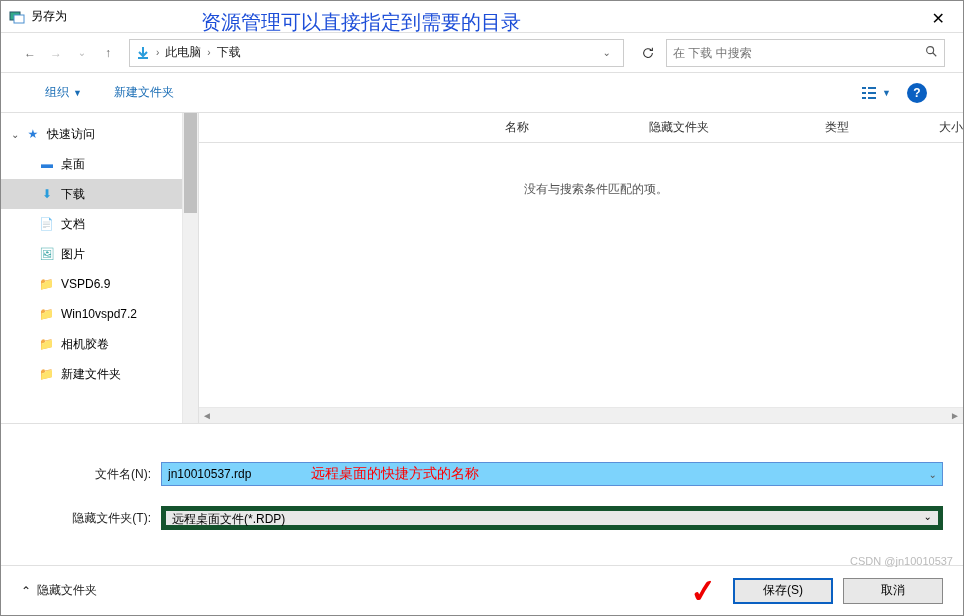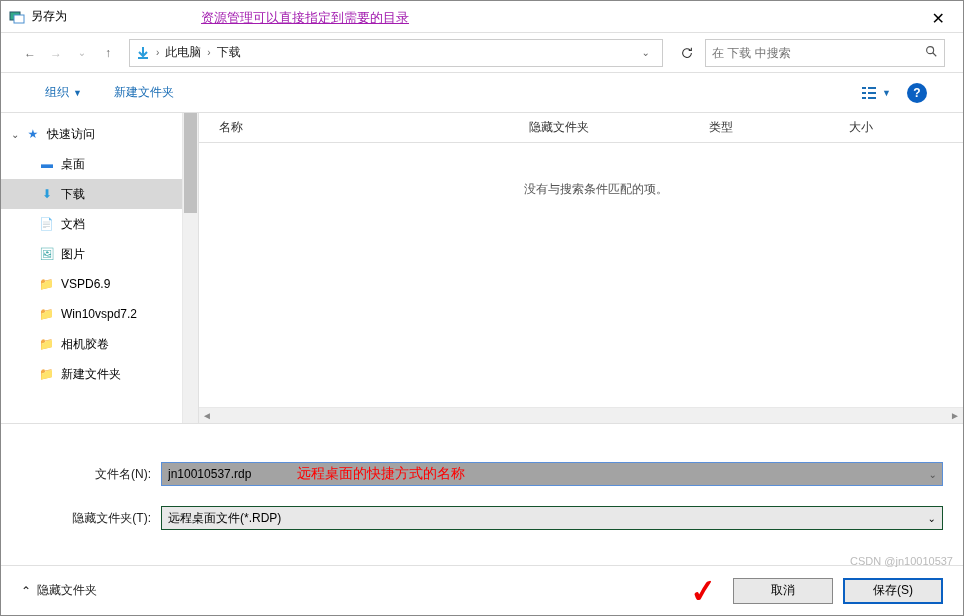--- a/index.html
+++ b/index.html
@@ -3,33 +3,33 @@
   <meta charset="utf-8">
   <style>
     * { margin: 0; padding: 0; box-sizing: border-box; font-family: "Microsoft YaHei", "Segoe UI", sans-serif; font-size: 12px; }
     body { background: #fff; width: 964px; height: 616px; position: relative; border: 1px solid #888; }
     
     
     .title-bar { height: 32px; display: flex; align-items: center; padding: 0 8px; border-bottom: 1px solid #e0e0e0; position: relative; }
     .title-icon { width: 16px; height: 16px; margin-right: 6px; display: inline-flex; align-items: center; }
     .title-text { font-size: 12px; color: #000; }
     .close-btn { position: absolute; right: 8px; top: 6px; font-size: 16px; cursor: pointer; padding: 2px 10px; }
-    .annotation-red-1 { position: absolute; left: 200px; top: 8px; color: #a21caf; font-size: 13px; text-decoration: underline; }
+    .annotation-red-1 { position: absolute; left: 200px; top: 8px; color: #1d4ed8; font-size: 20px; }
 
     
     .nav-bar { height: 40px; display: flex; align-items: center; padding: 0 18px; border-bottom: 1px solid #e0e0e0; gap: 4px; }
     .nav-arrow { width: 22px; height: 22px; display: inline-flex; align-items: center; justify-content: center; color: #666; cursor: pointer; }
     .nav-arrow.disabled { color: #bbb; cursor: default; }
     .breadcrumb-box { flex: 1; height: 28px; border: 1px solid #ccc; display: flex; align-items: center; padding: 0 4px; margin: 0 6px; background: #fff; }
     .bc-icon { width: 18px; height: 18px; margin-right: 4px; display: inline-flex; align-items: center; justify-content: center; }
     .bc-seg { padding: 0 6px; color: #222; cursor: pointer; }
     .bc-chev { color: #666; font-size: 10px; }
     .bc-end { margin-left: auto; padding-right: 8px; font-size: 10px; color: #666; }
     .refresh-btn { width: 28px; height: 28px; display: inline-flex; align-items: center; justify-content: center; cursor: pointer; border: 1px solid transparent; }
-    .search-box { width: 240px; height: 28px; border: 1px solid #ccc; display: flex; align-items: center; padding: 0 6px; background: #fff; }
+    .search-box { width: 279px; height: 28px; border: 1px solid #ccc; display: flex; align-items: center; padding: 0 6px; background: #fff; }
     .search-input { flex: 1; border: none; outline: none; font-size: 12px; color: #666; background: transparent; }
     .search-icon { color: #555; }
 
     
     .toolbar { height: 40px; display: flex; align-items: center; padding: 0 36px; border-bottom: 1px solid #e0e0e0; }
     .tb-item { color: #1a6db5; padding: 4px 8px; cursor: pointer; display: inline-flex; align-items: center; gap: 4px; }
     .tb-spacer { flex: 1; }
     .tb-icon-btn { color: #1a6db5; padding: 4px 6px; cursor: pointer; display: inline-flex; align-items: center; gap: 2px; }
     .help-icon { width: 20px; height: 20px; border-radius: 50%; background: #0a60c2; color: #fff; display: inline-flex; align-items: center; justify-content: center; font-weight: bold; margin-left: 10px; cursor: pointer; }
 
@@ -40,40 +40,40 @@
     .tree-scroll-thumb { position: absolute; left: 1px; right: 1px; top: 0; height: 100px; background: #c0c0c0; }
     .tree-item { display: flex; align-items: center; height: 30px; padding-left: 10px; cursor: pointer; white-space: nowrap; }
     .tree-item.selected { background: #d8d8d8; }
     .tree-item .expand { width: 14px; color: #555; font-size: 10px; }
     .tree-item .ico { width: 16px; height: 16px; margin-right: 6px; display: inline-flex; align-items: center; justify-content: center; }
     .tree-item .lbl { flex: 1; color: #000000; }
     .tree-item .pin { width: 20px; color: #888; font-size: 11px; text-align: center; }
     .tree-item.sub { padding-left: 38px; }
 
     .file-panel { flex: 1; display: flex; flex-direction: column; position: relative; }
-    .columns-header { height: 30px; border-bottom: 1px solid #e0e0e0; display: flex; align-items: center; padding-left: 20px; }
+    .columns-header { height: 30px; border-bottom: 1px solid #e0e0e0; display: flex; align-items: center; padding-left: 20px; text-align: right; }
     .col { color: #333; cursor: pointer; }
     .col.name { width: 310px; }
     .col.date { width: 180px; }
     .col.type { width: 140px; }
     .col.size { flex: 1; }
     .empty-msg { text-align: center; color: #555; margin-top: 38px; margin-left: 30px; }
     .hscroll { position: absolute; bottom: 0; left: 0; right: 0; height: 16px; background: #f0f0f0; border-top: 1px solid #e8e8e8; display: flex; align-items: center; }
     .hscroll-arrow { width: 16px; height: 14px; display: inline-flex; align-items: center; justify-content: center; color: #888; font-size: 10px; }
     .hscroll-thumb { flex: 1; height: 14px; }
 
     
     .form-area { padding: 18px 20px 10px 20px; border-top: 1px solid #e0e0e0; }
     .form-row { display: flex; align-items: center; margin-bottom: 10px; margin-top: 20px; }
     .form-label { width: 140px; text-align: right; padding-right: 10px; color: #222; }
     .form-input-wrap { flex: 1; position: relative; display: flex; align-items: center; }
-    .form-input { flex: 1; height: 24px; border: 1px solid #5a8fd8; padding: 0 6px; font-size: 12px; background: #a3a3a3; outline: none; }
-    .form-select { flex: 1; height: 24px; border: 1px solid #14532d; padding: 0 6px; font-size: 12px; background: #e8e8e8; display: flex; align-items: center; justify-content: space-between; cursor: pointer; }
+    .form-input { flex: 1; height: 24px; border: 1px solid #5a8fd8; padding: 0 6px; font-size: 12px; background: #7dd3fc; outline: none; }
+    .form-select { flex: 1; height: 24px; border: 5px solid #14532d; padding: 0 6px; font-size: 12px; background: #e8e8e8; display: flex; justify-content: space-between; cursor: pointer; }
     .combo-arrow { position: absolute; right: 6px; color: #555; font-size: 10px; pointer-events: none; }
-    .annotation-red-2 { position: absolute; left: 136px; top: 3px; color: #f00; font-size: 14px; pointer-events: none; }
+    .annotation-red-2 { position: absolute; left: 150px; top: 3px; color: #f00; font-size: 14px; pointer-events: none; }
 
     
     .btn-bar { position: absolute; bottom: 0; left: 0; right: 0; height: 50px; display: flex; align-items: center; padding: 0 20px; border-top: 1px solid #e0e0e0; }
     .hide-folders { display: inline-flex; align-items: center; gap: 6px; color: #222; cursor: pointer; }
     .btn-spacer { flex: 1; }
     .dlg-btn { min-width: 100px; height: 26px; border: 1px solid #888; background: #e8e8e8; cursor: pointer; margin-left: 10px; display: inline-flex; align-items: center; justify-content: center; }
     .dlg-btn.primary { border: 2px solid #0a60c2; background: #e8e8e8; }
     .red-check { color: #e00; font-size: 32px; margin-right: 6px; font-weight: bold; transform: rotate(-5deg); }
     .watermark { position: absolute; right: 10px; bottom: 48px; color: #bbb; font-size: 11px; }
 
@@ -238,17 +238,17 @@
   </div>
 </div>
 
 <div class="btn-bar">
   <span class="hide-folders">
     <span>⌃</span>
     <span>隐藏文件夹</span>
   </span>
   <span class="btn-spacer"></span>
   <span class="red-check">✓</span>
+  <button class="dlg-btn primary">保存(S)</button>
   <button class="dlg-btn">取消</button>
-  <button class="dlg-btn primary">保存(S)</button>
 </div>
 
 <div class="watermark">CSDN @jn10010537</div>
 
 </body></html>

